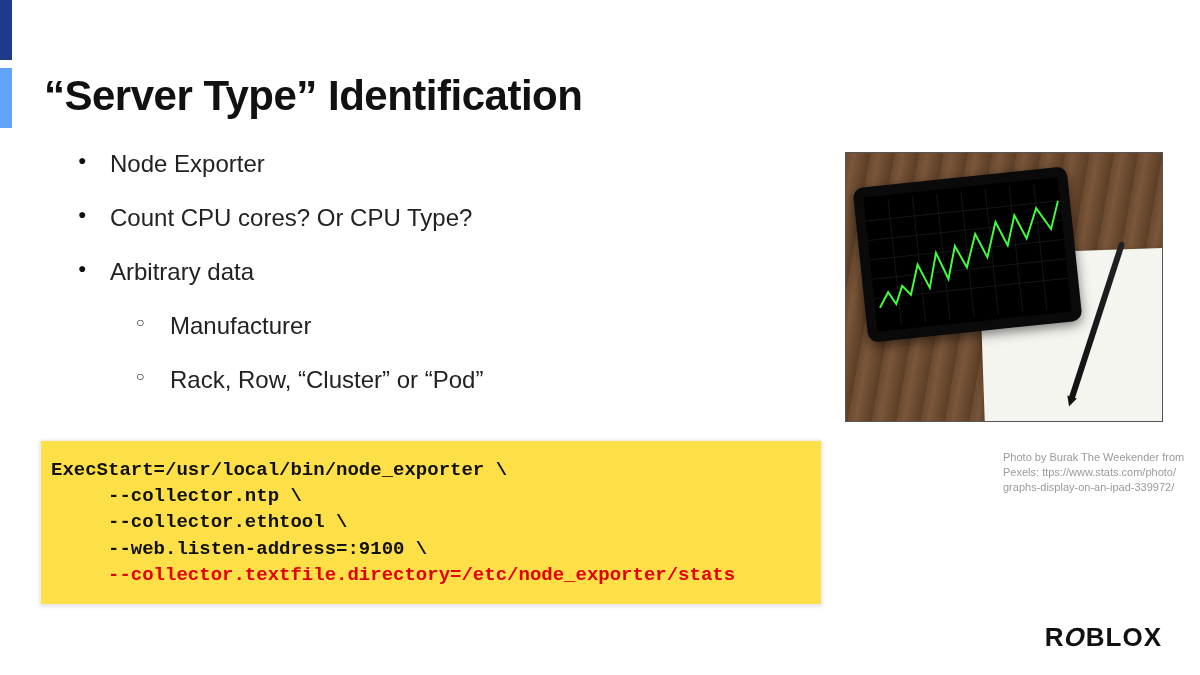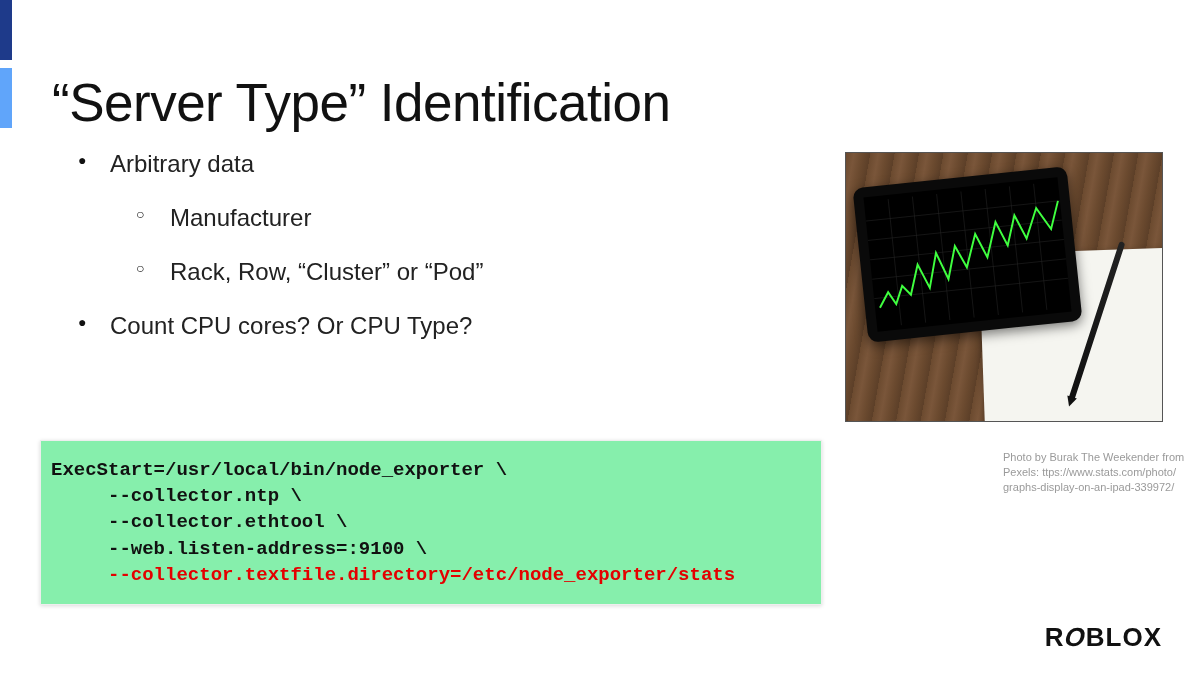--- a/index.html
+++ b/index.html
@@ -23,23 +23,23 @@
       position: absolute;
       top: 68px;
       left: 0;
       width: 12px;
       height: 60px;
       background: #60a5fa;
     }
     .slide-title {
       position: absolute;
       top: 72px;
-      left: 52px;
-      font-size: 53px;
-      font-weight: 400;
+      left: 44px;
+      font-size: 42px;
+      font-weight: 700;
       color: #111;
       letter-spacing: -0.5px;
     }
     .content-area {
       position: absolute;
       top: 150px;
       left: 70px;
       width: 660px;
     }
     .bullet-list { list-style: none; }
@@ -73,21 +73,21 @@
       top: 2px;
       font-size: 14px;
       color: #111;
     }
     .code-block {
       position: absolute;
       top: 440px;
       left: 40px;
       width: 782px;
       padding: 16px 0 16px 10px;
-      background: #86efac;
+      background: #fde047;
       box-shadow: 0 1px 4px rgba(0,0,0,0.15);
       border: 1px solid #eee;
       font-family: "Courier New", Courier, monospace;
       font-size: 19px;
       font-weight: bold;
       line-height: 1.38;
       white-space: pre;
       color: #111;
     }
     .code-red { color: #e40000; }
@@ -179,28 +179,29 @@
 </head>
 <body>
 
 <div class="accent-bar"></div>
 <div class="accent-bar2"></div>
 
 <h1 class="slide-title">“Server Type” Identification</h1>
 
 <div class="content-area">
   <ul class="bullet-list">
+    <li class="bullet-item">Node Exporter</li>
+    <li class="bullet-item">Count CPU cores? Or CPU Type?</li>
     <li class="bullet-item">
       <span>Arbitrary data</span>
       <ul class="sub-list">
         <li class="sub-item">Manufacturer</li>
         <li class="sub-item">Rack, Row, “Cluster” or “Pod”</li>
       </ul>
     </li>
-    <li class="bullet-item">Count CPU cores? Or CPU Type?</li>
   </ul>
 </div>
 
 <div class="code-block"><span>ExecStart=/usr/local/bin/node_exporter \</span>
 <span>     --collector.ntp \</span>
 <span>     --collector.ethtool \</span>
 <span>     --web.listen-address=:9100 \</span>
 <span class="code-red">     --collector.textfile.directory=/etc/node_exporter/stats</span></div>
 
 <div class="photo-frame">

